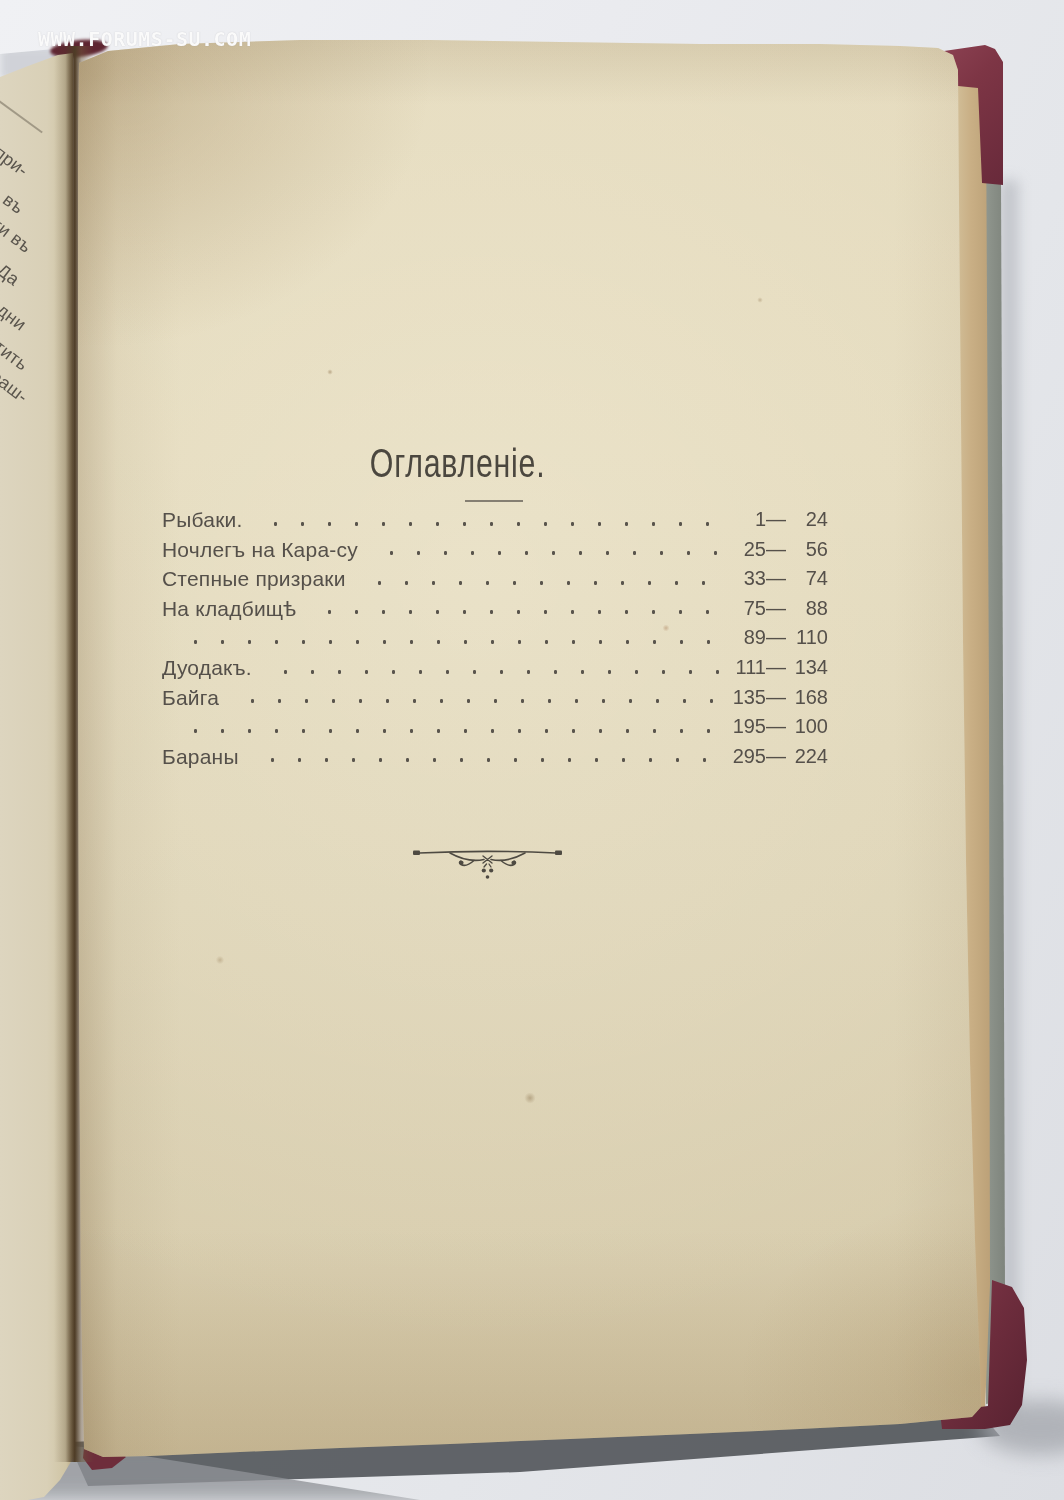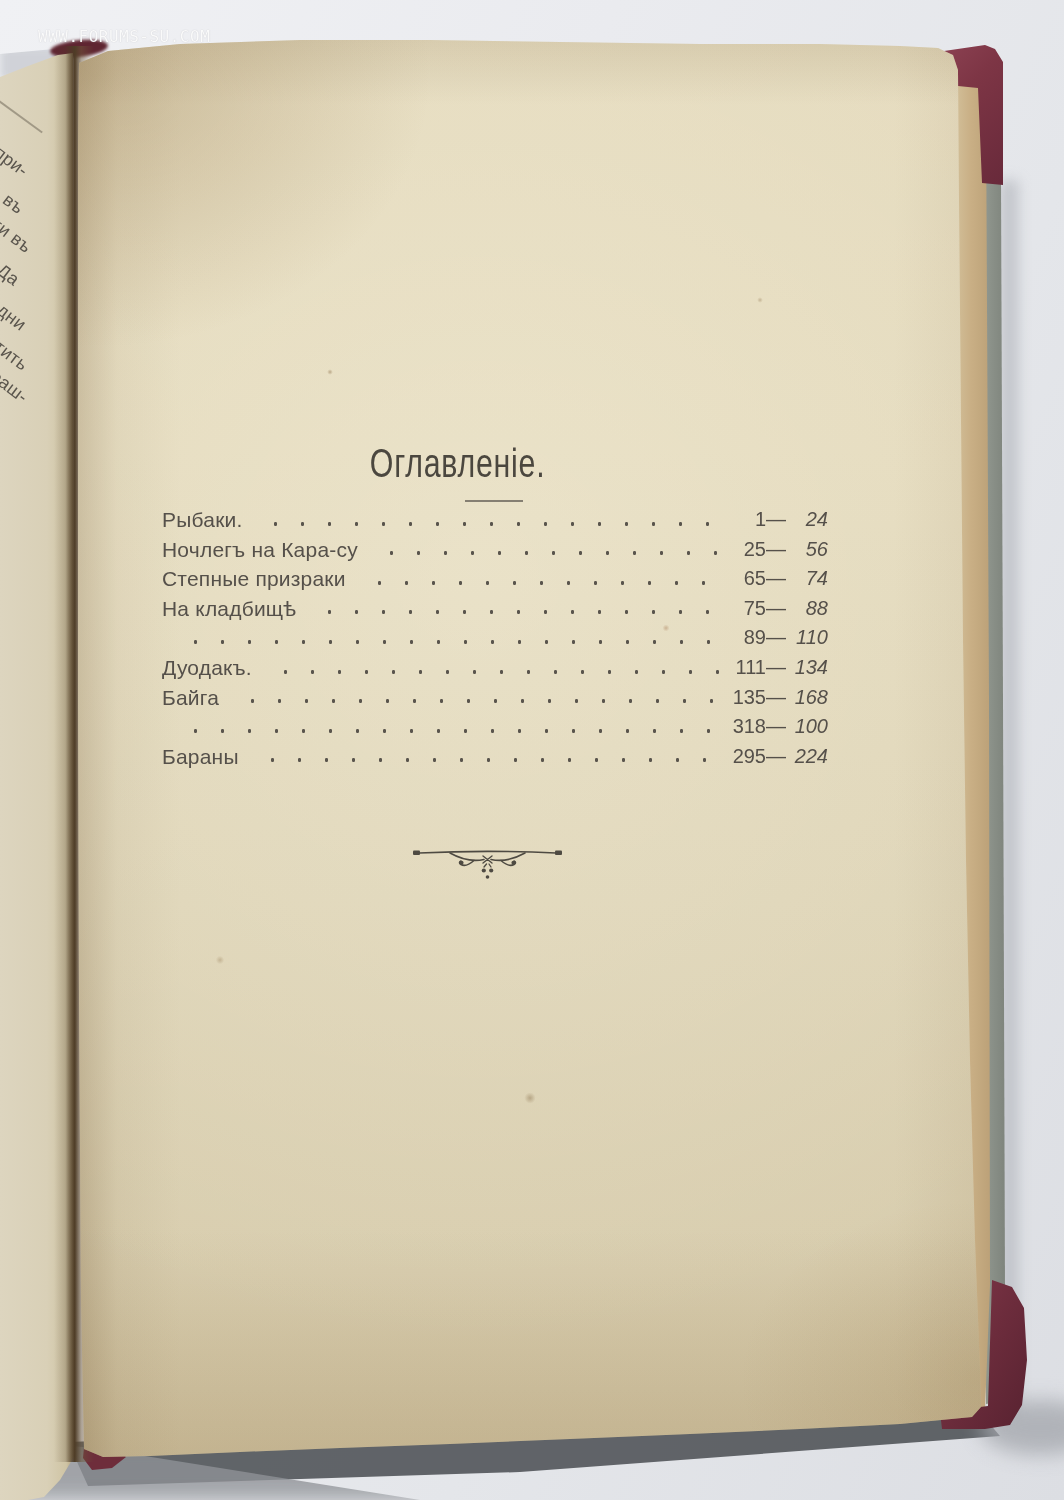--- a/index.html
+++ b/index.html
@@ -122,29 +122,29 @@
   .toc-row{display:flex;align-items:center;height:29.6px;line-height:29.6px;}
   .toc-entry-title{font-size:21px;letter-spacing:.2px;white-space:nowrap;}
   .leader{
     flex:1;align-self:stretch;margin:0 6px 0 10px;
     background-image:radial-gradient(circle,#5a554d 1.7px,rgba(0,0,0,0) 2px);
     background-size:27px 6px;background-repeat:repeat-x;
     background-position:10px calc(100% - 8px);
   }
   .pg{font-size:20px;text-align:right;white-space:nowrap;}
   .pg.start{width:38px;}
-  .pg.end{width:42px;padding-right:4px;font-style:italic;}
+  .pg.end{width:42px;padding-right:4px;}
   .dash{width:20px;text-align:center;font-size:20px;}
 
   .ornament{left:410px;top:840px;width:155px;height:50px;}
 
   
   .watermark{
     left:38px;top:27px;
-    font-family:"DejaVu Sans Mono",monospace;font-size:16px;font-weight:normal;
+    font-family:"DejaVu Sans Mono",monospace;font-size:20px;font-weight:bold;
     color:#fafafa;letter-spacing:.5px;white-space:nowrap;
     text-shadow:0 0 1px rgba(150,150,160,.5);
   }
 </style>
 </head>
 <body>
 
 <div id="canvas">
 
   <div class="abs shadow-top-wedge"></div>
@@ -195,21 +195,21 @@
     <span class="toc-entry-title">Ночлегъ на Кара-су</span>
     <span class="leader"></span>
     <span class="pg start">25</span>
     <span class="dash">—</span>
     <span class="pg end">56</span>
   </div>
 
   <div class="toc-row">
     <span class="toc-entry-title">Степные призраки</span>
     <span class="leader"></span>
-    <span class="pg start">65</span>
+    <span class="pg start">33</span>
     <span class="dash">—</span>
     <span class="pg end">74</span>
   </div>
 
   <div class="toc-row">
     <span class="toc-entry-title">На кладбищѣ</span>
     <span class="leader"></span>
     <span class="pg start">75</span>
     <span class="dash">—</span>
     <span class="pg end">88</span>
@@ -233,21 +233,21 @@
   <div class="toc-row">
     <span class="toc-entry-title">Байга</span>
     <span class="leader"></span>
     <span class="pg start">135</span>
     <span class="dash">—</span>
     <span class="pg end">168</span>
   </div>
 
   <div class="toc-row">
     <span class="leader"></span>
-    <span class="pg start">318</span>
+    <span class="pg start">195</span>
     <span class="dash">—</span>
     <span class="pg end">100</span>
   </div>
 
   <div class="toc-row">
     <span class="toc-entry-title">Бараны</span>
     <span class="leader"></span>
     <span class="pg start">295</span>
     <span class="dash">—</span>
     <span class="pg end">224</span>

